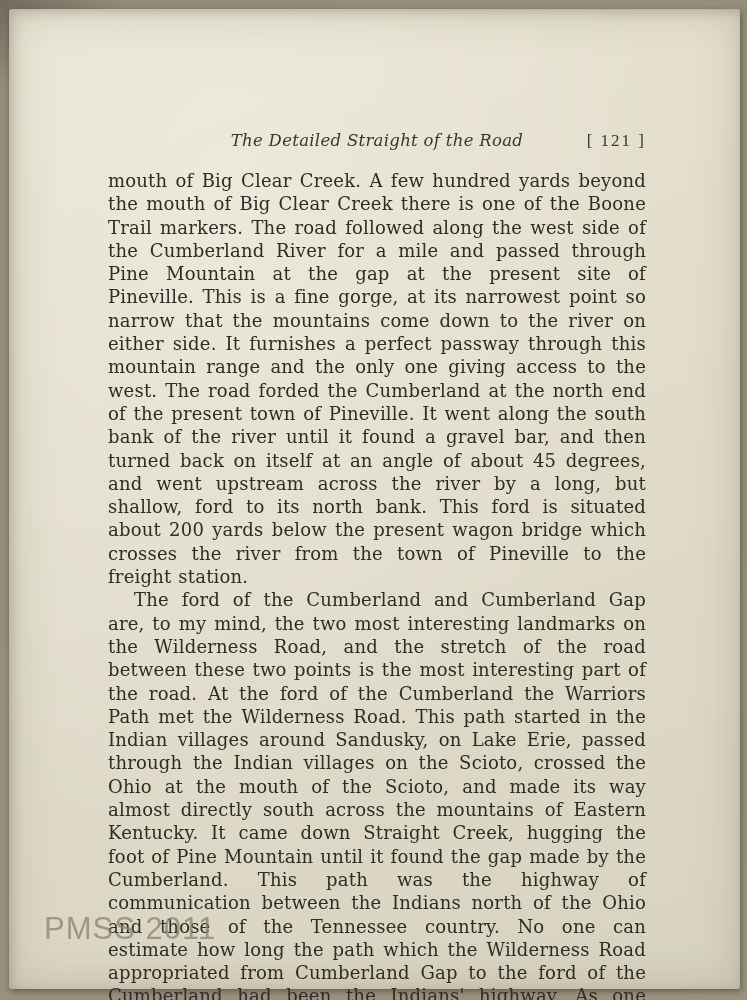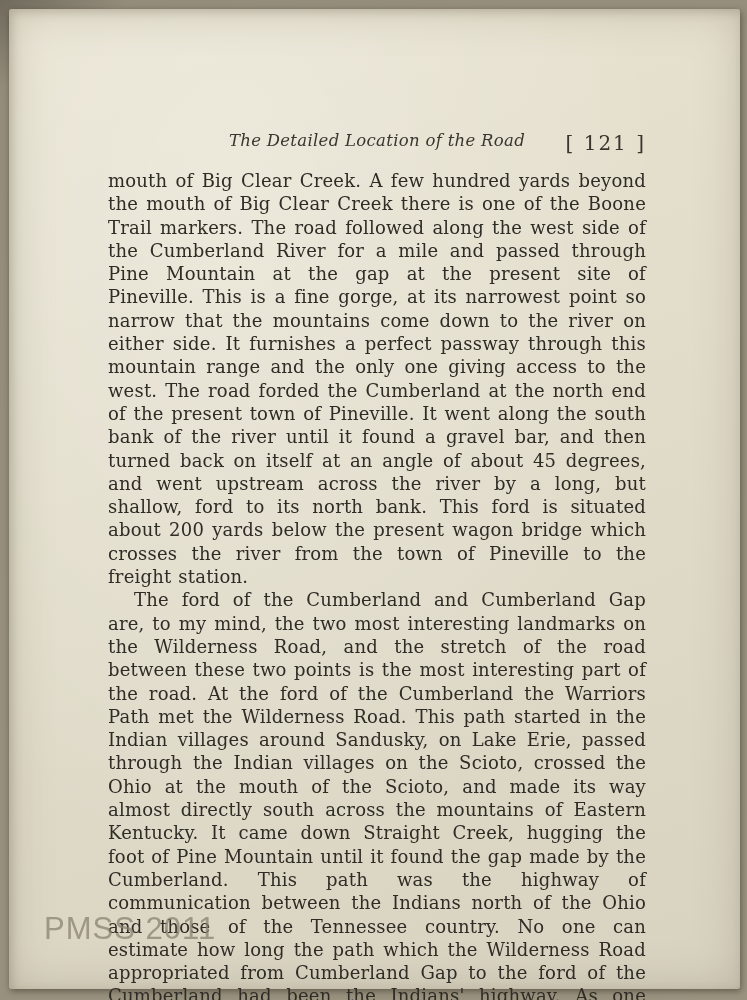--- a/index.html
+++ b/index.html
@@ -55,23 +55,24 @@
     font-style: italic;
     font-size: 16.5px;
     letter-spacing: 0.3px;
     color: #3a362f;
   }
 
   .page-number {
     position: absolute;
     right: 0;
     top: 0;
-    font-size: 20px;
+    font-size: 17px;
     color: #3a362f;
     letter-spacing: 2px;
+    font-family: Liberation Serif, serif;
   }
 
   .body-text p {
     margin: 0;
     font-size: 18px;
     line-height: 23.3px;
     text-align: justify;
     letter-spacing: 0.2px;
     word-spacing: 1px;
     color: #2f2c26;
@@ -95,21 +96,21 @@
 </style>
 </head>
 <body>
 
 <div class="scan">
   <div class="paper">
 
     <div class="page-content">
 
       <div class="running-head">
-        <div class="running-title">The Detailed Location of the Road</div>
+        <div class="running-title">The Detailed Straight of the Road</div>
         <div class="page-number">[ 121 ]</div>
       </div>
 
       <div class="body-text">
         <p>mouth of Big Clear Creek.  A few hundred yards beyond the mouth of Big Clear Creek there is one of the Boone Trail markers.  The road followed along the west side of the Cumberland River for a mile and passed through Pine Mountain at the gap at the present site of Pineville.  This is a fine gorge, at its narrowest point so narrow that the mountains come down to the river on either side.  It furnishes a perfect passway through this mountain range and the only one giving access to the west.  The road forded the Cumberland at the north end of the present town of Pineville.  It went along the south bank of the river until it found a gravel bar, and then turned back on itself at an angle of about 45 degrees, and went upstream across the river by a long, but shallow, ford to its north bank.  This ford is situated about 200 yards below the present wagon bridge which crosses the river from the town of Pineville to the freight station.</p>
         <p class="indent">The ford of the Cumberland and Cumberland Gap are, to my mind, the two most interesting landmarks on the Wilderness Road, and the stretch of the road between these two points is the most interesting part of the road.  At the ford of the Cumberland the Warriors Path met the Wilderness Road.  This path started in the Indian villages around Sandusky, on Lake Erie, passed through the Indian villages on the Scioto, crossed the Ohio at the mouth of the Scioto, and made its way almost directly south across the mountains of Eastern Kentucky.  It came down Straight Creek, hugging the foot of Pine Mountain until it found the gap made by the Cumberland.  This path was the highway of communication between the Indians north of the Ohio and those of the Tennessee country.  No one can estimate how long the path which the Wilderness Road appropriated from Cumberland Gap to the ford of the Cumberland had been the Indians' highway.  As one looks at the ford, which is probably little changed from its old character, he can, in his mind's eye, see these Indians picking their way in single file across the ford; then he can follow them, trailing along the river-bank through Pine</p>
       </div>
 
     </div>
 

